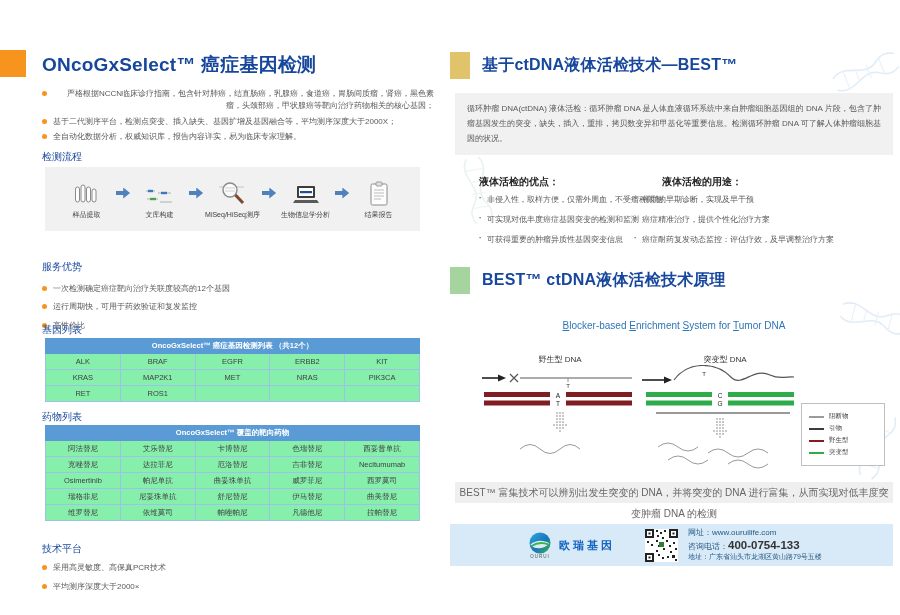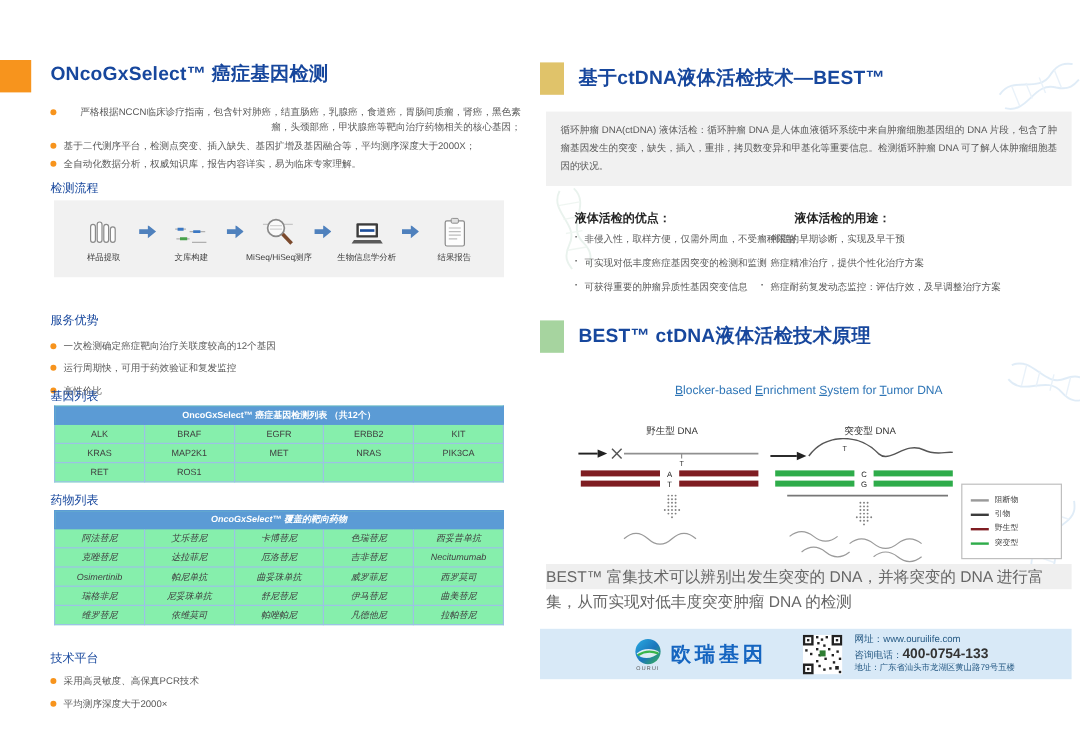--- a/index.html
+++ b/index.html
@@ -38,26 +38,26 @@
   .best-sub .ul{text-decoration:underline;}
   .dg-label{font-size:8px;color:#333;text-align:center;}
   .legend{background:#fff;border:1px solid #bfbfbf;padding:5px 7px;width:84px;}
   .legend .lrow{display:flex;align-items:center;gap:5px;margin:3px 0;}
   .legend .sw{width:15px;height:2px;flex:none;}
   .legend .lg0{background:#9a9a9a;}
   .legend .lg1{background:#3c3c3c;}
   .legend .lg2{background:#7f1d22;}
   .legend .lg3{background:#2eac4a;}
   .legend .ltxt{font-size:6.5px;color:#444;white-space:nowrap;}
-  .caption-bar{background:#efefef;height:21px;line-height:21px;text-align:left;font-size:13px;color:#666;}
+  .caption-bar{background:#efefef;height:21px;line-height:21px;text-align:center;font-size:10px;color:#666;margin-top:12px;}
   
   .footer{background:#d8e9f7;height:42px;display:flex;align-items:center;padding-left:78px;}
   .logo-block{display:flex;flex-direction:column;align-items:center;margin-right:7px;}
   .logo-sub{font-size:4.5px;letter-spacing:1px;color:#555;margin-top:-1px;}
-  .company{color:#1565c0;font-weight:bold;font-size:17px;letter-spacing:3px;margin-right:30px;}
+  .company{color:#1565c0;font-weight:bold;font-size:11px;letter-spacing:3px;margin-right:30px;}
   .contact{margin-left:10px;line-height:1.25;}
   .f-line{font-size:8px;color:#265a84;}
   .f-phone{font-size:11.5px;font-weight:bold;color:#333;}
   .f-addr{font-size:7px;color:#265a84;}
 </style>
 </head>
 <body>
 
 <div class="page">
 
@@ -76,21 +76,21 @@
     <path d="M2 26 C 18 38,32 14,48 26 C 58 33,64 29,68 27" stroke="#bcd7ee" stroke-width="1.6" fill="none"></path>
     <path d="M14 11v18M26 13v14M38 13v14M52 12v16" stroke="#cfe2f3" stroke-width="1.2"></path>
   </svg>
   <svg class="wm" style="left:440px;top:168px;transform:rotate(80deg);" width="70" height="46" viewBox="0 0 70 46">
     <path d="M2 14 C 18 2,32 26,48 14 C 58 7,64 11,68 13" stroke="#cfe3d8" stroke-width="1.6" fill="none"></path>
     <path d="M2 26 C 18 38,32 14,48 26 C 58 33,64 29,68 27" stroke="#cfe3d8" stroke-width="1.6" fill="none"></path>
     <path d="M14 11v18M26 13v14M38 13v14M52 12v16" stroke="#dcebe2" stroke-width="1.2"></path>
   </svg>
 
   <div class="accent" style="left:0;top:50px;width:26px;height:27px;background:#f7941d;"></div>
-  <div class="abs main-title" style="left:42px;top:52px;font-size:16px;">ONcoGxSelect™ 癌症基因检测</div>
+  <div class="abs main-title" style="left:42px;top:52px;font-size:19px;">ONcoGxSelect™ 癌症基因检测</div>
 
   <ul class="abs blist" style="left:42px;top:88px;width:392px;">
     <li>
         <span class="dot"></span>
         <span>严格根据NCCN临床诊疗指南，包含针对肺癌，结直肠癌，乳腺癌，食道癌，胃肠间质瘤，肾癌，黑色素瘤，头颈部癌，甲状腺癌等靶向治疗药物相关的核心基因；</span>
       </li>
     <li>
         <span class="dot"></span>
         <span>基于二代测序平台，检测点突变、插入缺失、基因扩增及基因融合等，平均测序深度大于2000X；</span>
       </li>
@@ -212,21 +212,21 @@
       <td>RET</td>
       <td>ROS1</td>
       <td></td>
       <td></td>
       <td></td>
     </tr>
   </tbody>
     </table>
 
   <div class="abs heading" style="left:42px;top:410px;">药物列表</div>
-  <table class="abs btable" style="left:45px;top:425px;font-style:italic;">
+  <table class="abs btable" style="left:45px;top:425px;">
     <tbody>
         <tr>
           <th colspan="5">OncoGxSelect™ 覆盖的靶向药物</th>
         </tr>
     <tr>
       <td>阿法替尼</td>
       <td>艾乐替尼</td>
       <td>卡博替尼</td>
       <td>色瑞替尼</td>
       <td>西妥昔单抗</td>

